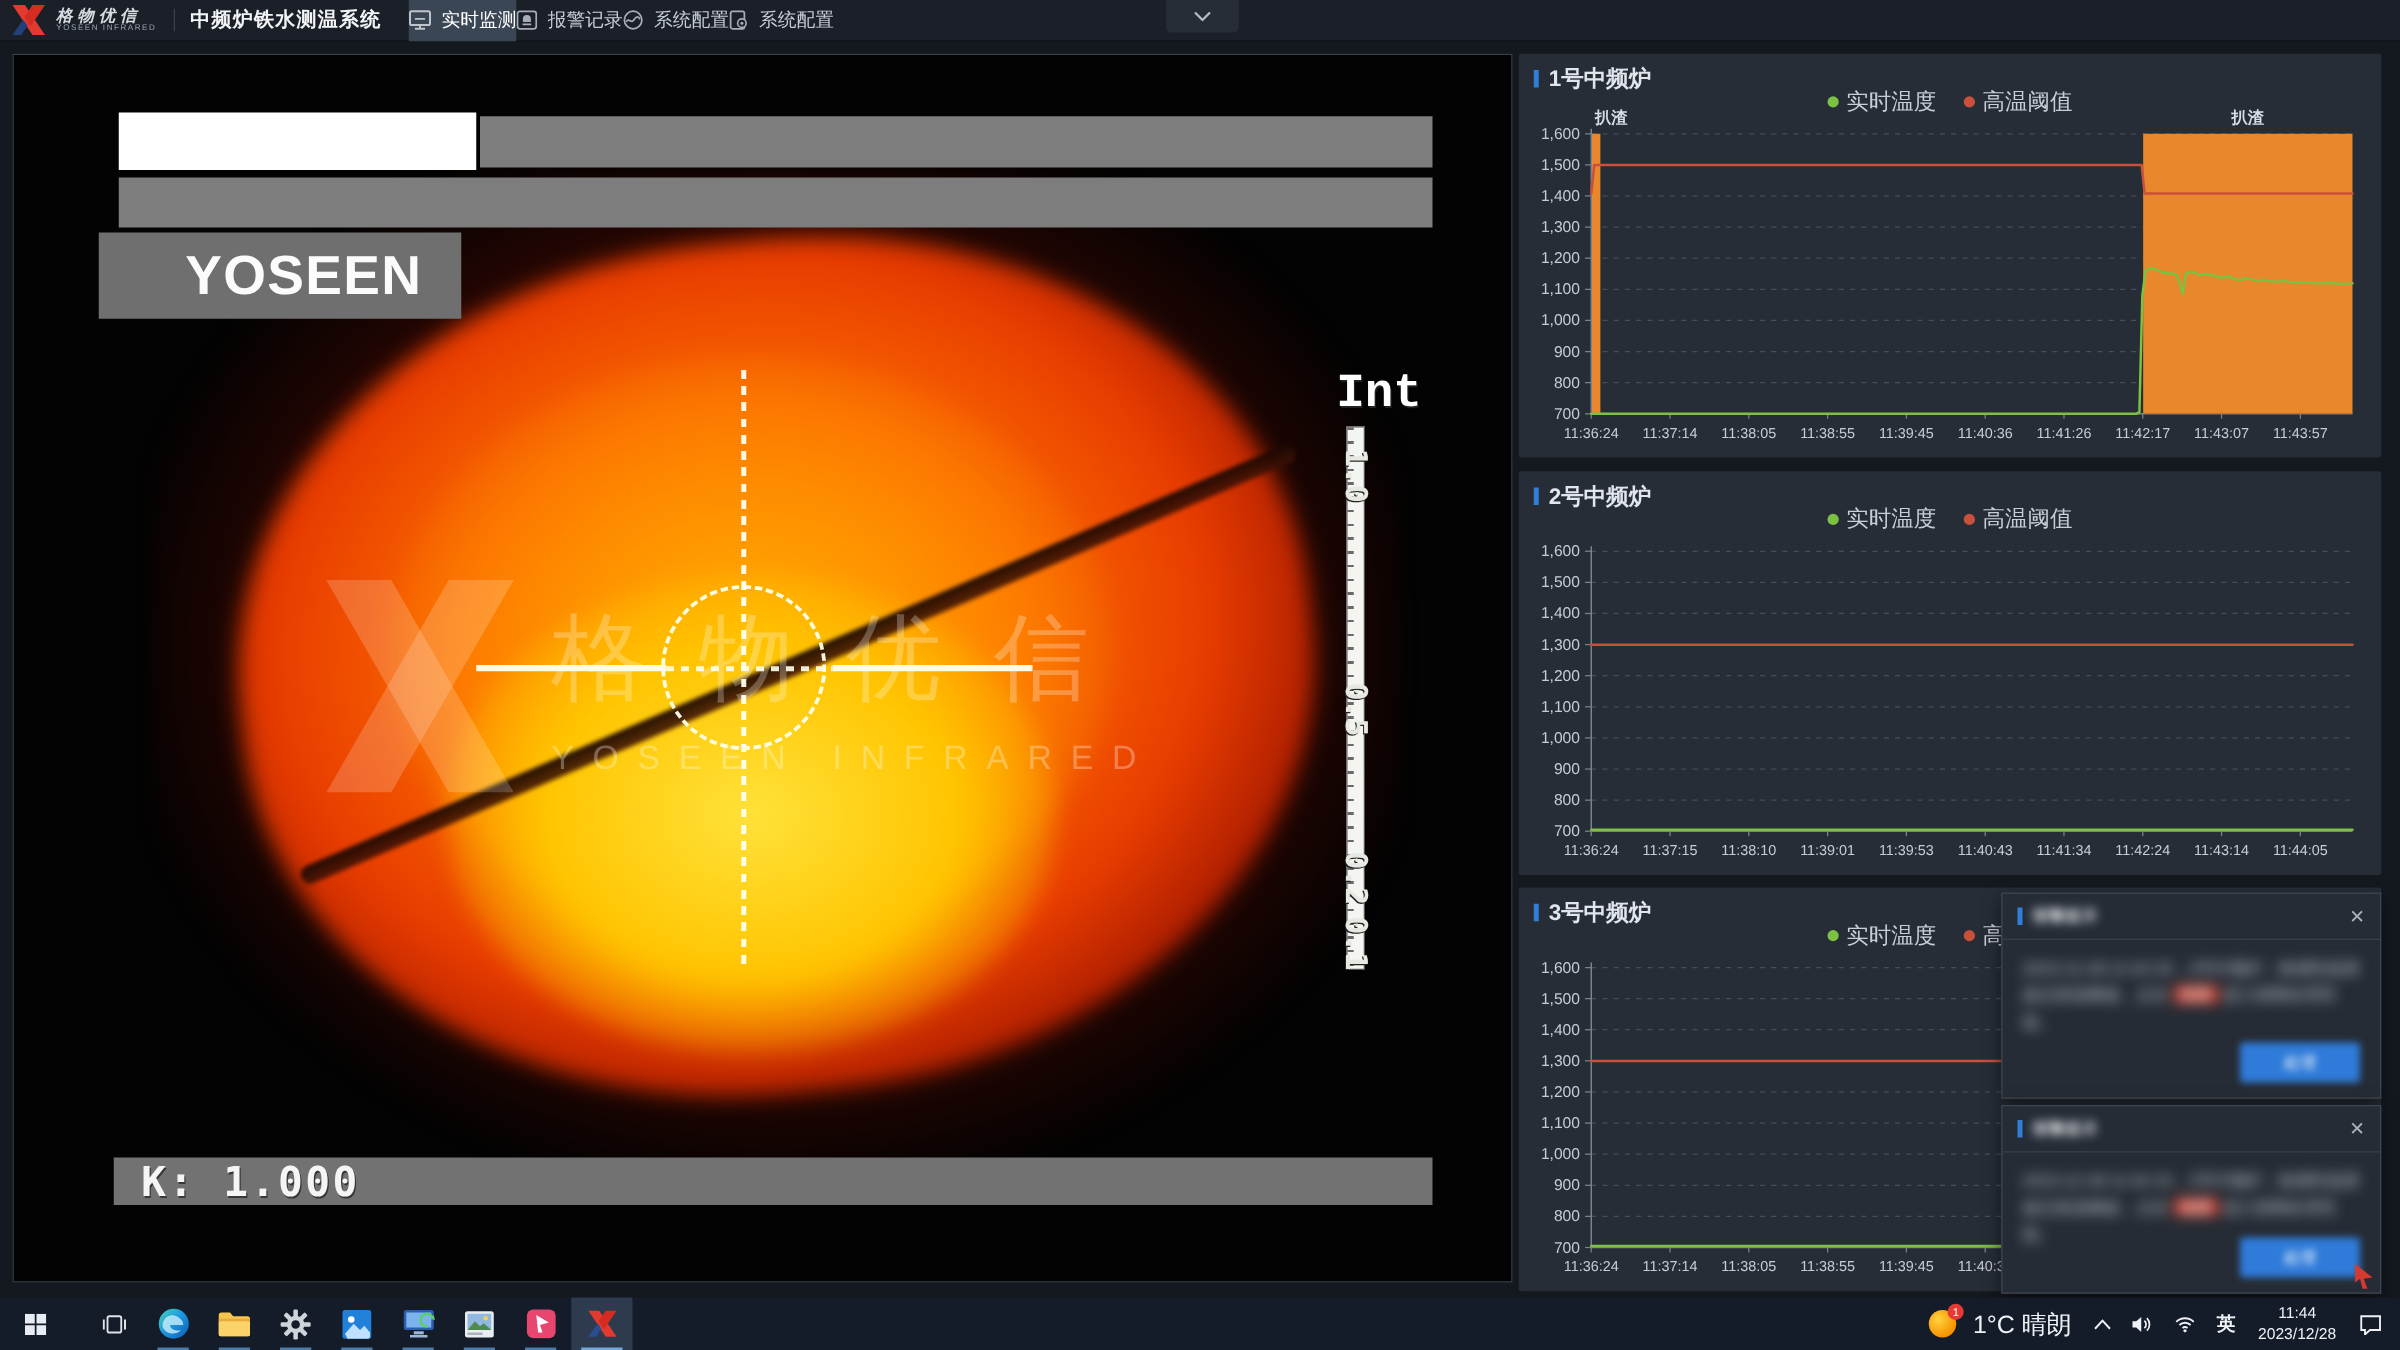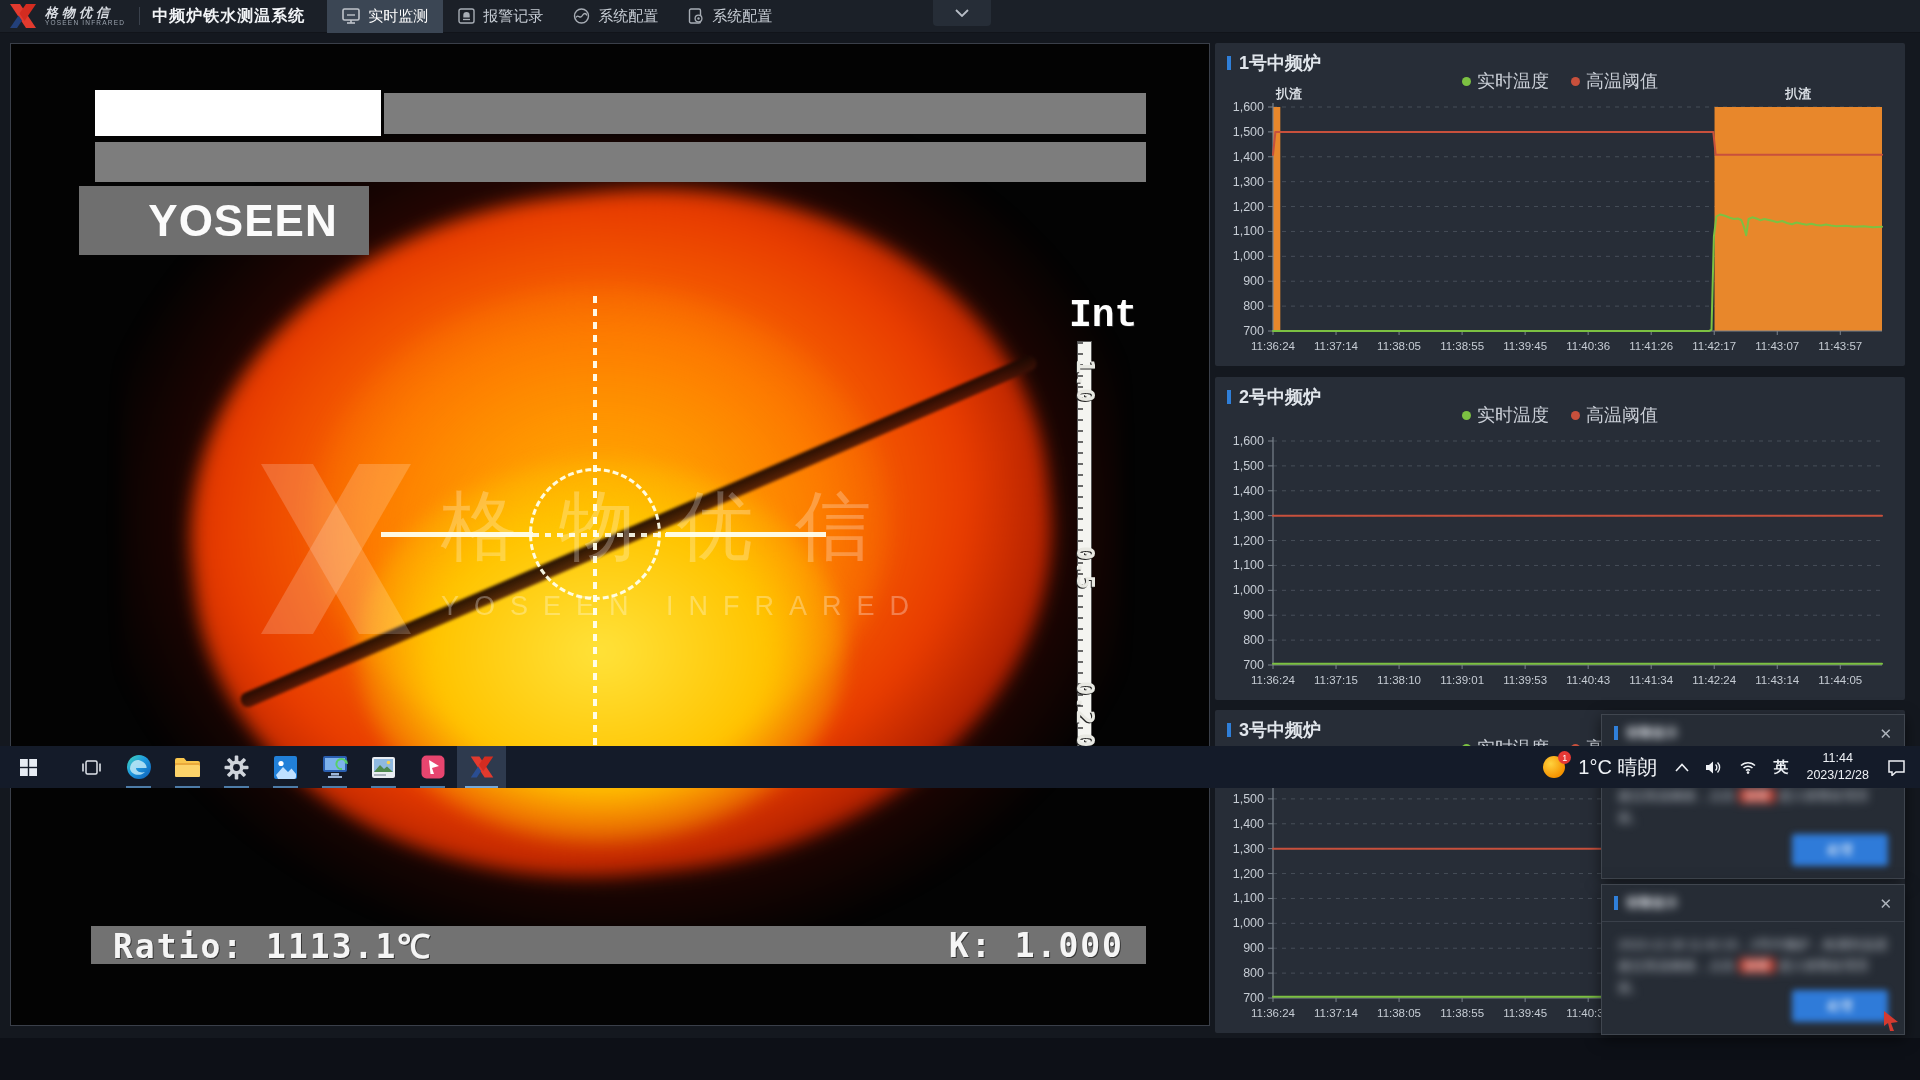--- a/index.html
+++ b/index.html
@@ -1,30 +1,30 @@
 <!DOCTYPE html>
 <html><head>
 <meta charset="utf-8">
 <style>
   * { margin:0; padding:0; box-sizing:border-box; }
   html,body { width:1920px; height:1080px; overflow:hidden; background:#0d1017;
     font-family:"Liberation Sans", sans-serif; }
-  #app { position:relative; width:1920px; height:788px; background:#10141b;border-radius:29px; }
+  #app { position:relative; width:1920px; height:1080px; background:#10141b;border-radius:29px; }
 
   
   .titlebar { position:absolute; top:0; left:0; width:1920px; height:33px;
     background:#1b2028; display:flex; align-items:center; color:#dfe3ea; z-index:50;
     border-bottom:1px solid #11141a;}
   .logo-wrap { display:flex; align-items:center; gap:7px; padding:0 10px 0 8px; }
   .logo-text-cn { font-size:13px; letter-spacing:4px; color:#d8dce2; font-weight:bold; font-style:italic; line-height:13px;}
   .logo-text-en { font-size:6.5px; letter-spacing:1.2px; color:#9aa2ad; line-height:8px;}
   .tb-divider { width:1px; height:18px; background:#3a414c; margin:0 12px 0 4px; }
   .app-title { font-size:16px; font-weight:bold; color:#f2f4f7; letter-spacing:1px; margin-right:22px; }
   .tabs { display:flex; align-items:stretch; height:33px; }
-  .tab { display:flex; align-items:center; gap:8px; padding:0 15px; font-size:15px;
+  .tab { display:flex; align-items:center; gap:8px; padding:0 0; font-size:15px;
     color:#c7cdd5; cursor:default; }
   .tab.active { background:#3b4654; color:#ffffff; }
   .tab svg { opacity:.85; }
   .tb-chevron-btn { position:absolute; left:933px; top:0; width:58px; height:26px;
     background:#262d37; border-radius:0 0 4px 4px; display:flex; align-items:center; justify-content:center; }
   .tb-right { position:absolute; right:0; top:0; height:33px; display:flex; align-items:center; }
   .user-box { display:flex; align-items:center; gap:8px; font-size:14px; color:#cfd4db; margin-right:18px;}
   .caret-down { width:0; height:0; border-left:5px solid transparent; border-right:5px solid transparent;
     border-top:6px solid #aeb4bd; }
   .win-btn { width:47px; height:33px; display:flex; align-items:center; justify-content:center; color:#c7ccd3;}
@@ -244,21 +244,20 @@
       <div class="int-label">Int</div>
       <div class="int-bar"></div>
       <div class="int-ticks">
         <span style="top:18px">1.0</span>
         <span style="top:205px">0.5</span>
         <span style="top:340px">0.2</span>
         <span style="top:392px">0.1</span>
       </div>
 
       <div class="osd-ratio">
-        <span>Ratio: 1113.1℃</span>
         <span>K: 1.000</span>
       </div>
     </div>
 
     <div class="panel" style="top:10px">
       <div class="panel-title">1号中频炉</div>
       <div class="legend">
           <div class="legend-item">
             <span class="legend-dot" style="background: rgb(124, 193, 66);"></span>
             <span>实时温度</span>

